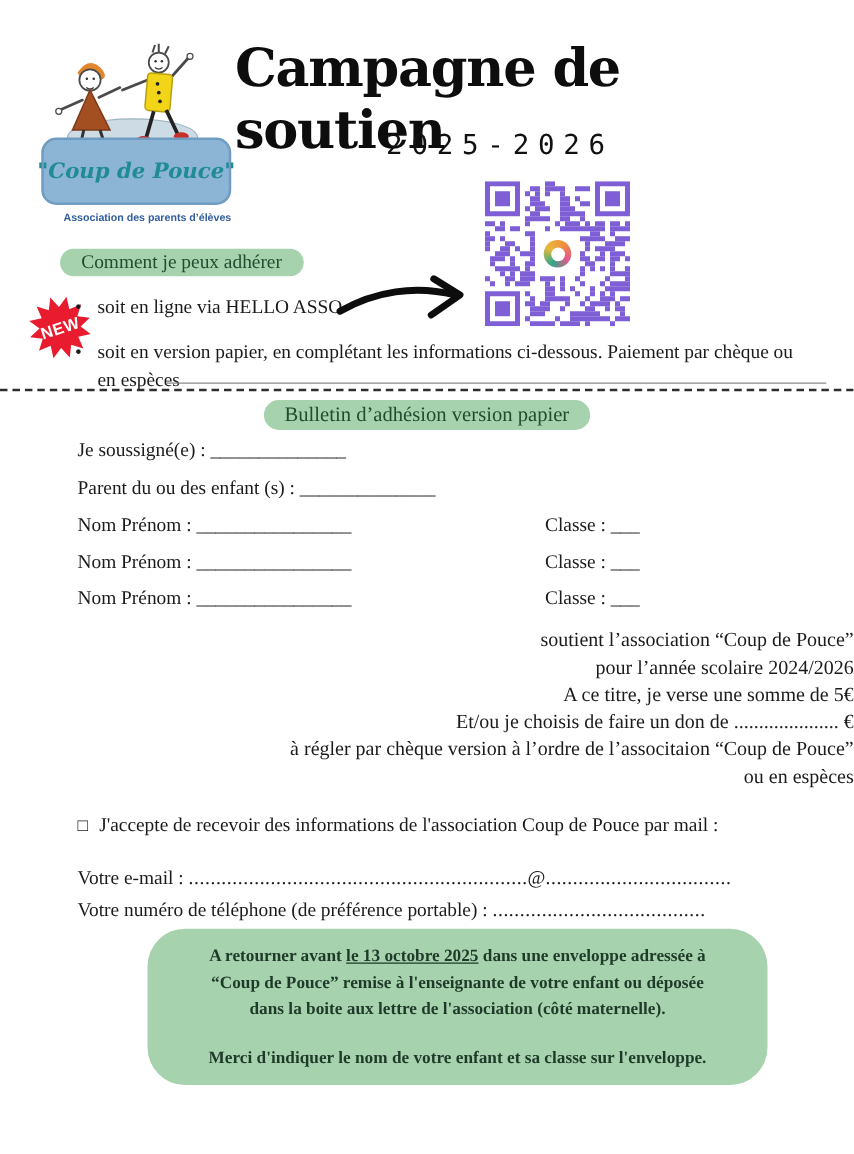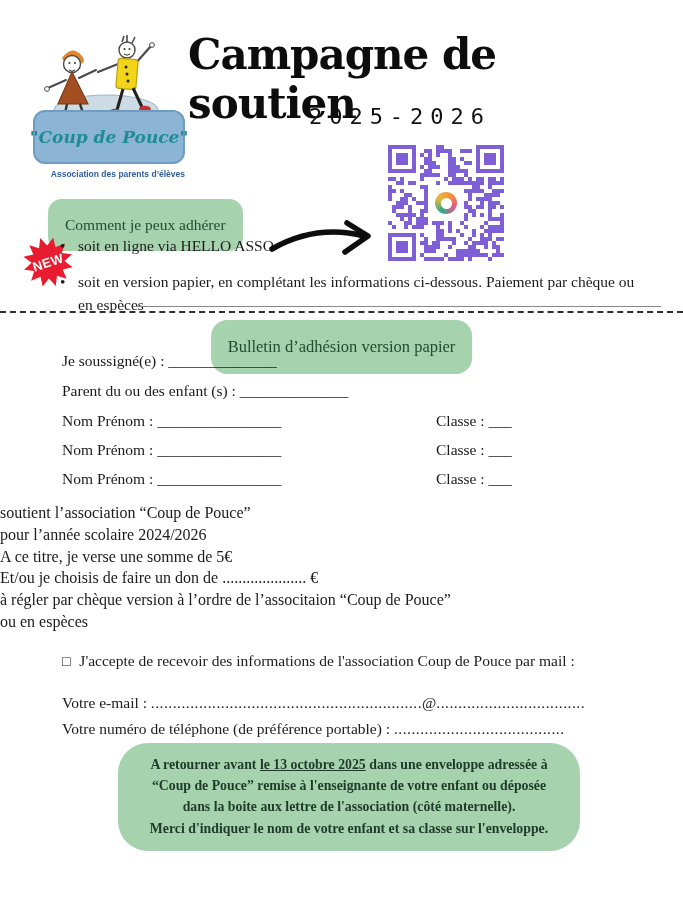--- a/index.html
+++ b/index.html
@@ -26,21 +26,21 @@
   .qr{position:absolute;left:388px;top:145px;width:116px;height:116px;background:#fff;}
   .qr svg{width:116px;height:116px;display:block;}
   .qr-logo{position:absolute;left:42px;top:42px;width:32px;height:32px;background:#fff;border-radius:7px;
            display:flex;align-items:center;justify-content:center;}
   .qr-ring{width:22px;height:22px;border-radius:50%;
            background:conic-gradient(from 210deg,#2fa98a,#e8b83a,#f0923c,#e2588c,#2fa98a);
            display:flex;align-items:center;justify-content:center;}
   .qr-hole{width:11px;height:11px;border-radius:50%;background:#fff;}
 
   
-  .pill{background:#a7d2ae;color:#234c2e;border-radius:14px;padding:17px 17px;
+  .pill{background:#a7d2ae;color:#234c2e;border-radius:14px;padding:2px 17px;
         font-size:15.5px;white-space:nowrap;}
   .pill1{position:absolute;left:48px;top:199px;}
   .pill2{position:absolute;left:50%;top:320px;transform:translateX(-50%);font-size:16.5px;border-radius:16px;}
 
   
   .new-badge{position:absolute;left:17px;top:236px;width:62px;height:52px;transform:rotate(-18deg);}
   .new-badge svg{position:absolute;inset:0;width:62px;height:52px;}
   .new-text{position:absolute;inset:0;display:flex;align-items:center;justify-content:center;
             color:#fff;font-family:"Liberation Sans",sans-serif;font-weight:bold;font-size:13px;letter-spacing:.5px;}
 
@@ -51,34 +51,34 @@
   .b2{top:270px;width:585px;}
   .arrow{position:absolute;left:268px;top:218px;width:110px;height:44px;}
 
   
   .thin-line{position:absolute;left:133px;right:22px;top:306px;border-top:1px solid #8a8a8a;}
   .dash-line{position:absolute;left:0;right:0;top:311px;border-top:2px dashed #2e2e2e;}
 
   
   .fline{position:absolute;left:62px;font-size:15.5px;white-space:nowrap;}
   .classe{position:absolute;left:342px;margin-left:32px;}
-  .center-block{position:absolute;left:0;top:502px;width:683px;text-align:left;
+  .center-block{position:absolute;left:0;top:502px;width:683px;text-align:right;
                 font-size:16px;line-height:21.8px;}
   .consent{top:652px;}
   .consent .cbx{font-size:14px;margin-right:5px;}
   .email-line{top:694px;}
   .phone-line{top:720px;}
   .dots{letter-spacing:.5px;}
 
   
   .return-box{position:absolute;left:118px;top:743px;width:424px;background:#a7d2ae;border-radius:30px;
-              padding:11px 19px 12px;text-align:center;color:#1e3a28;font-size:13.8px;line-height:21px;}
+              padding:11px 36px 12px;text-align:center;color:#1e3a28;font-size:13.8px;line-height:21px;}
   .return-box .p1{font-weight:700;}
   .return-box .date{text-decoration:underline;}
-  .return-box .p2{font-weight:600;margin-top:1px;}
+  .return-box .p2{font-weight:600;margin-top:18px;}
 </style>
 </head>
 <body>
 
 <div class="page">
 
   <div class="logo">
     <svg class="logo-kids" viewBox="0 0 150 92">
       <ellipse cx="72" cy="76" rx="52" ry="15" fill="#cddbe4" stroke="#9fb4c2" stroke-width="1"></ellipse>
 

